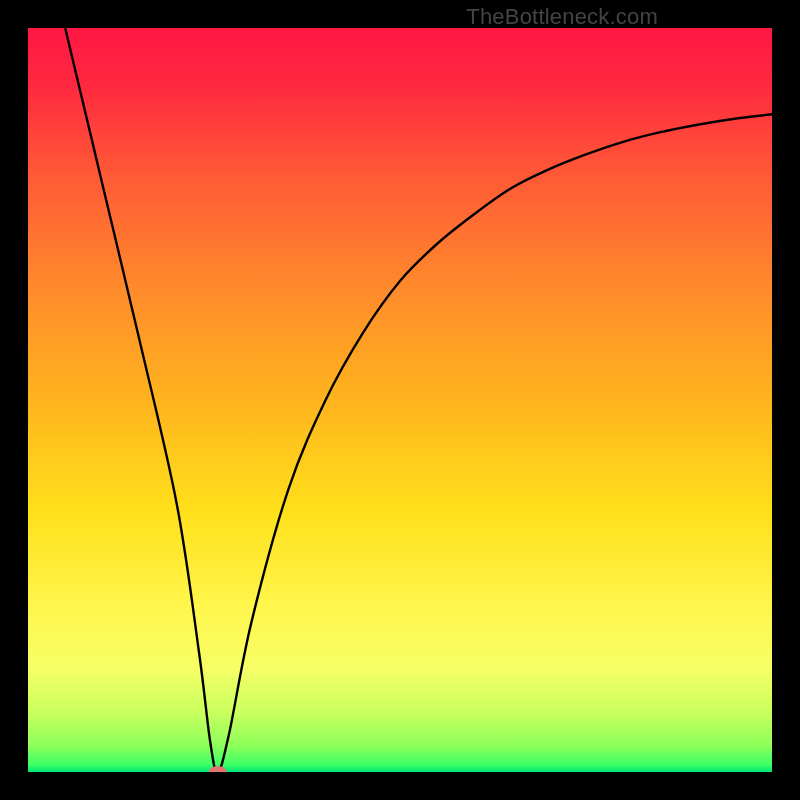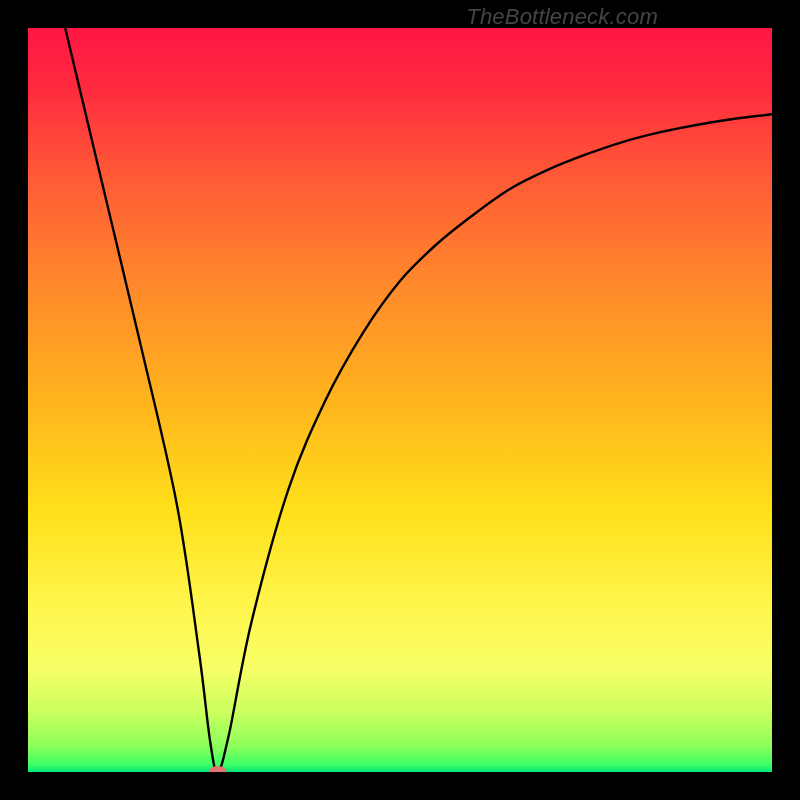--- a/index.html
+++ b/index.html
@@ -11,21 +11,20 @@
     background: #000;
     font-family: Arial, Helvetica, sans-serif;
   }
   .frame {
     position: absolute;
     top: 0;
     left: 0;
     width: 672px;
     height: 800px;
     background: #000;
-    font-style: italic;
   }
   .plot-area {
     position: absolute;
     top: 28px;
     left: 28px;
     width: 744px;
     height: 744px;
     overflow: hidden;
   }
   .watermark {

